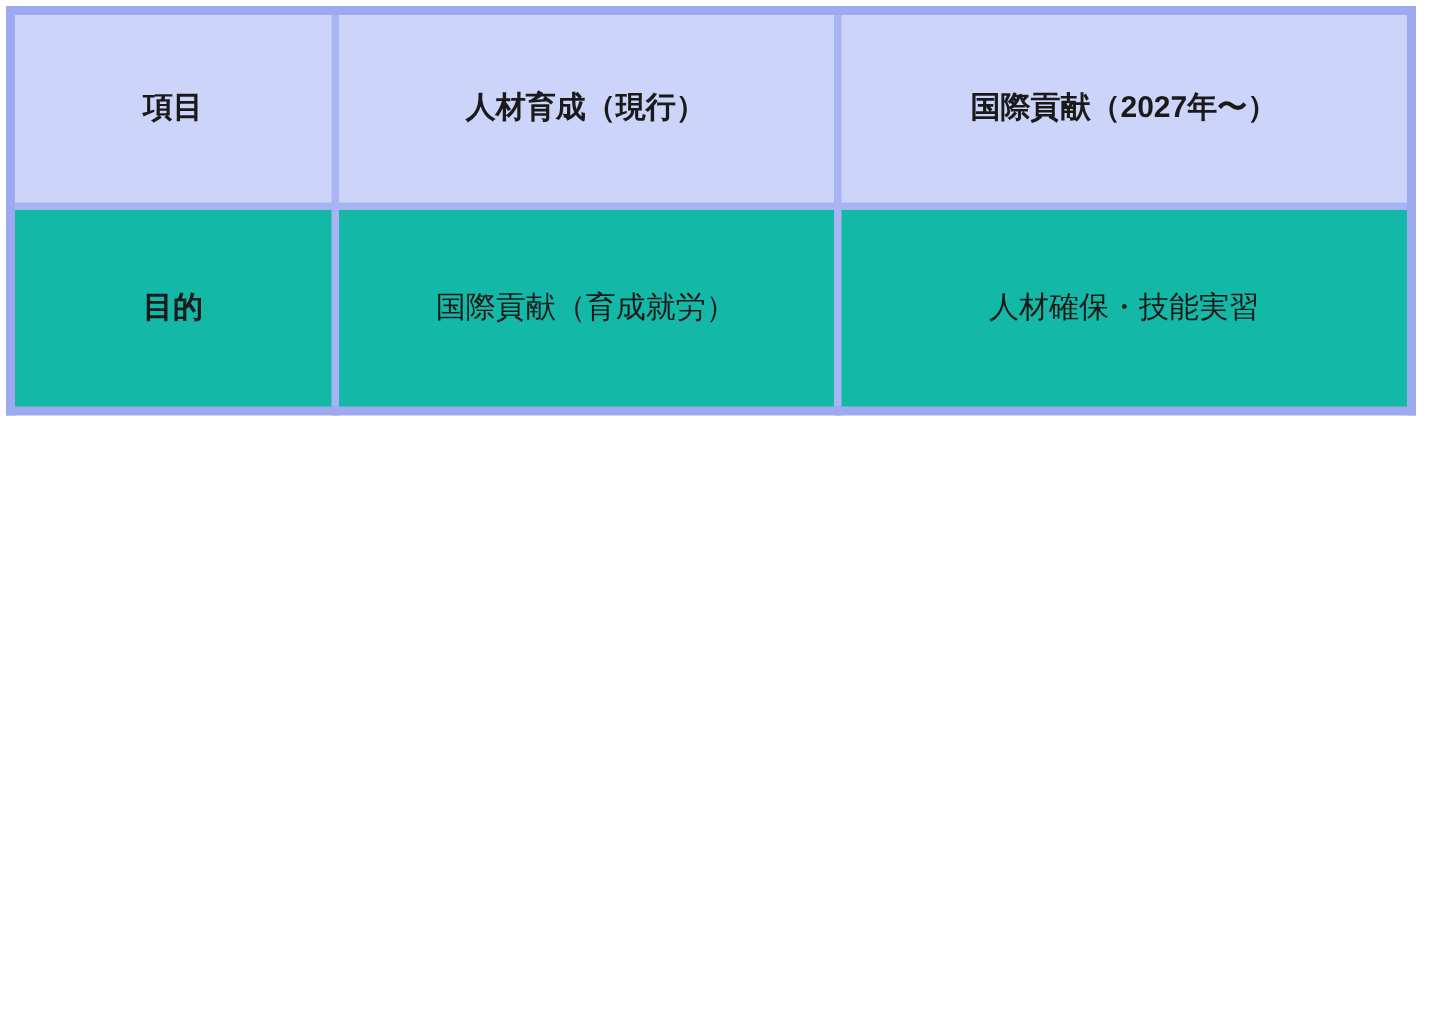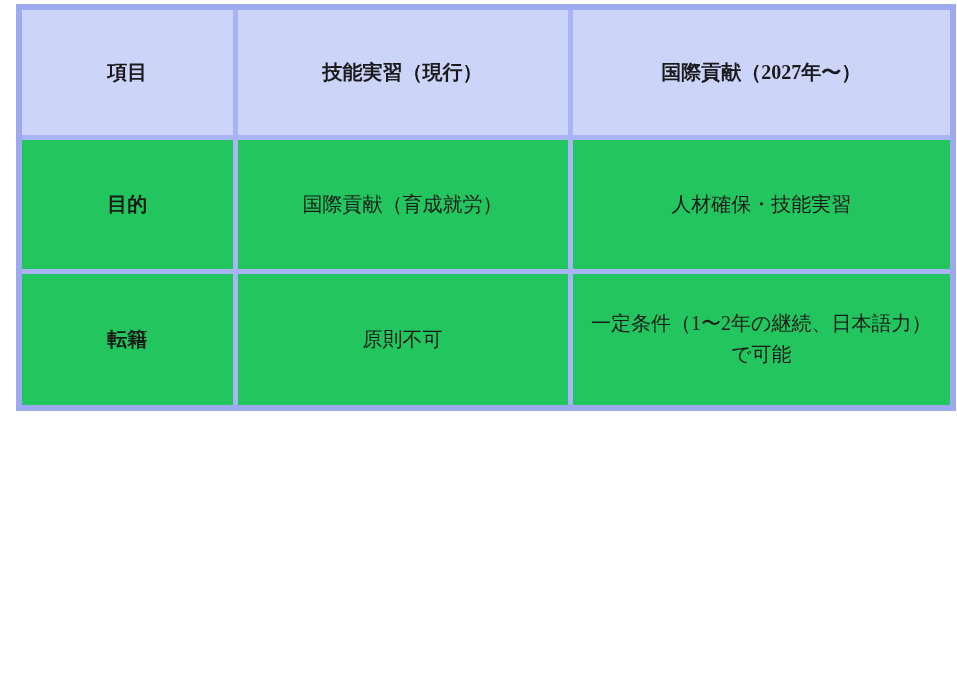--- a/index.html
+++ b/index.html
@@ -12,41 +12,40 @@
     font-family: "Liberation Sans", "DejaVu Sans", sans-serif;
   }
   :root {
     --header-bg: #ccd4fa;
     --border-outer: #9daaf0;
     --border-inner: #a9b4f5;
     --text-color: #1a1a1a;
   }
   .comparison-table {
     position: absolute;
-    left: 16px;
+    left: 4px;
     top: 4px;
     width: 934px;
     border-collapse: collapse;
     table-layout: fixed;
     border: 6px solid var(--border-outer);
-    font-family: Liberation Serif, serif;
   }
   .comparison-table col.c1 { width: 216px; }
   .comparison-table col.c2 { width: 335px; }
   .comparison-table col.c3 { width: 383px; }
   .comparison-table th,
   .comparison-table td {
     border: 5px solid var(--border-inner);
     text-align: center;
     vertical-align: middle;
     padding: 6px 12px;
     font-size: 20px;
     line-height: 1.55;
     color: var(--text-color);
-    background: #22c55e;
+    background: #14b8a6;
   }
   .comparison-table thead th {
     background: var(--header-bg);
     font-weight: bold;
     height: 130px;
   }
   .comparison-table tbody th {
     font-weight: bold;
   }
   .comparison-table tbody td {
@@ -60,29 +59,24 @@
 
 <table class="comparison-table">
   <colgroup>
     <col class="c1">
     <col class="c2">
     <col class="c3">
   </colgroup>
   <thead>
     <tr>
       <th>項目</th>
-      <th>技能実習（現行）</th>
+      <th>人材育成（現行）</th>
       <th>国際貢献（2027年〜）</th>
     </tr>
   </thead>
   <tbody>
     <tr>
       <th>目的</th>
       <td>国際貢献（育成就労）</td>
       <td>人材確保・技能実習</td>
     </tr>
-    <tr>
-      <th>転籍</th>
-      <td>原則不可</td>
-      <td>一定条件（1〜2年の継続、日本語力）で可能</td>
-    </tr>
   </tbody>
 </table>
 
 </body></html>

